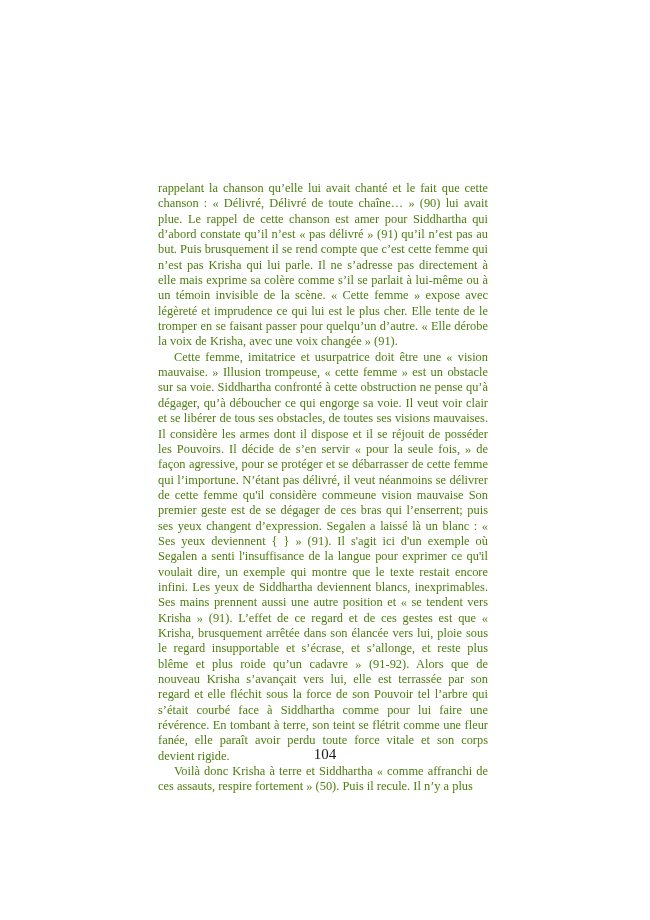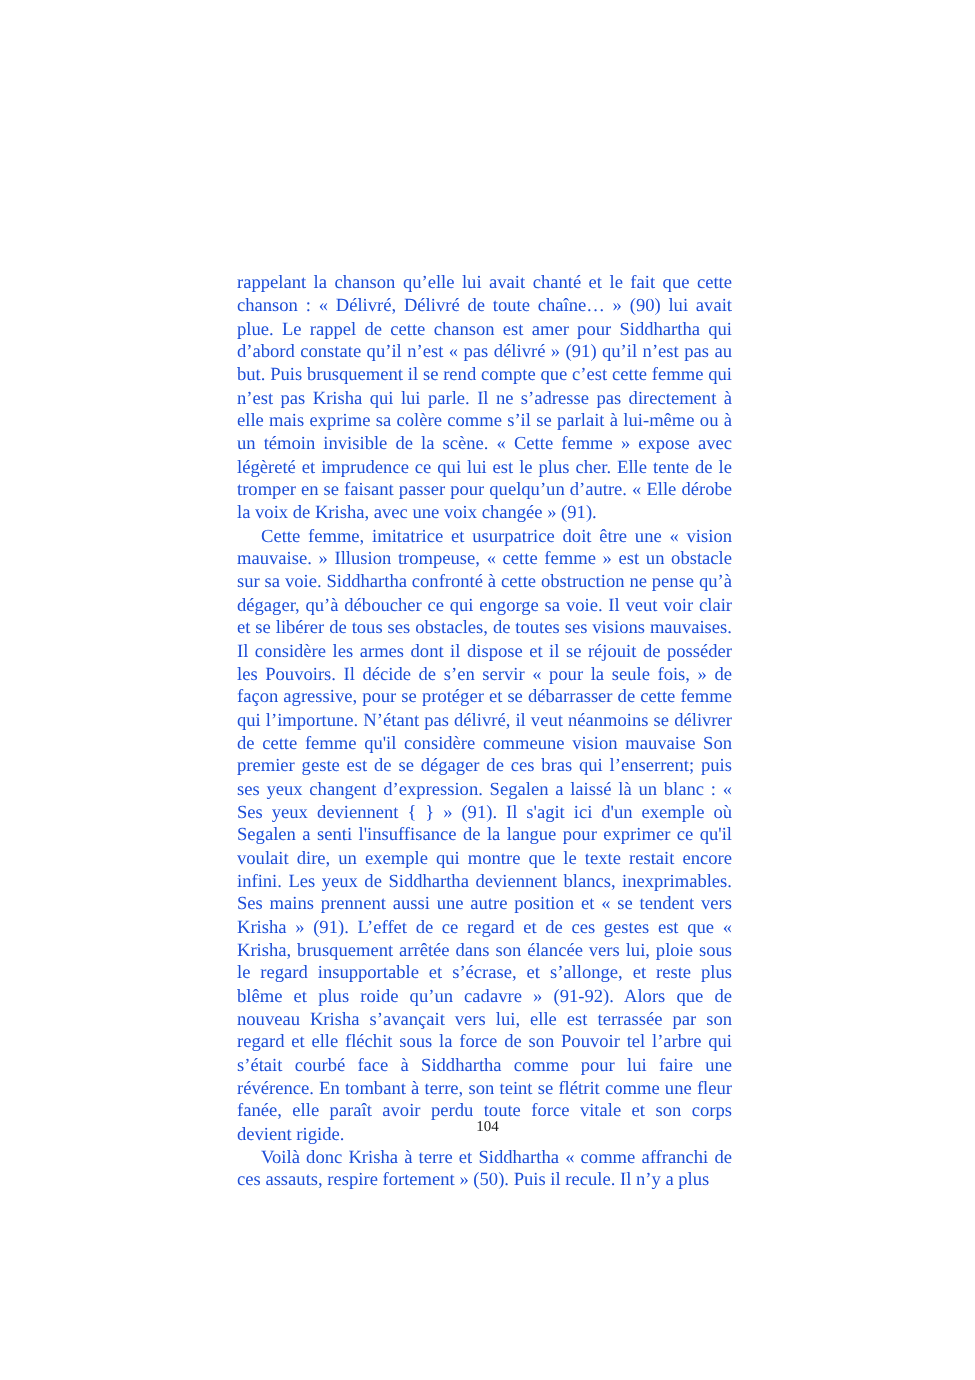--- a/index.html
+++ b/index.html
@@ -5,34 +5,34 @@
   html, body { margin: 0; padding: 0; background: #ffffff; }
   body { width: 650px; height: 920px; position: relative; overflow: hidden; }
   .page {
     position: absolute;
     left: 158px;
     top: 181px;
     width: 330px;
     font-family: "Liberation Serif", serif;
     font-size: 12.4px;
     line-height: 15.35px;
-    color: #1d4ed8;
+    color: #4d7c0f;
     text-align: justify;
     hyphens: none;
   }
   .page p { margin: 0; }
   .page p.indent { text-indent: 16px; }
   .page-number {
     position: absolute;
     left: 0;
     width: 650px;
     top: 746px;
     text-align: center;
     font-family: "Liberation Serif", serif;
-    font-size: 10px;
+    font-size: 15px;
     color: #1a1a1a;
   }
 </style>
 </head>
 <body>
 
 <div class="page">
   <p>rappelant la chanson qu’elle lui avait chanté et le fait que cette chanson : « Délivré, Délivré de toute chaîne… » (90) lui avait plue. Le rappel de cette chanson est amer pour Siddhartha qui d’abord constate qu’il n’est « pas délivré » (91) qu’il n’est pas au but. Puis brusquement il se rend compte que c’est cette femme qui n’est pas Krisha qui lui parle. Il ne s’adresse pas directement à elle mais exprime sa colère comme s’il se parlait à lui-même ou à un témoin invisible de la scène. « Cette femme » expose avec légèreté et imprudence ce qui lui est le plus cher. Elle tente de le tromper en se faisant passer pour quelqu’un d’autre. « Elle dérobe la voix de Krisha, avec une voix changée » (91).</p>
   <p class="indent">Cette femme, imitatrice et usurpatrice doit être une « vision mauvaise. » Illusion trompeuse, « cette femme » est un obstacle sur sa voie. Siddhartha confronté à cette obstruction ne pense qu’à dégager, qu’à déboucher ce qui engorge sa voie. Il veut voir clair et se libérer de tous ses obstacles, de toutes ses visions mauvaises. Il considère les armes dont il dispose et il se réjouit de posséder les Pouvoirs. Il décide de s’en servir « pour la seule fois, » de façon agressive, pour se protéger et se débarrasser de cette femme qui l’importune. N’étant pas délivré, il veut néanmoins se délivrer de cette femme qu'il considère commeune vision mauvaise Son premier geste est de se dégager de ces bras qui l’enserrent; puis ses yeux changent d’expression. Segalen a laissé là un blanc : « Ses yeux deviennent { } » (91). Il s'agit ici d'un exemple où Segalen a senti l'insuffisance de la langue pour exprimer ce qu'il voulait dire, un exemple qui montre que le texte restait encore infini. Les yeux de Siddhartha deviennent blancs, inexprimables. Ses mains prennent aussi une autre position et « se tendent vers Krisha » (91). L’effet de ce regard et de ces gestes est que « Krisha, brusquement arrêtée dans son élancée vers lui, ploie sous le regard insupportable et s’écrase, et s’allonge, et reste plus blême et plus roide qu’un cadavre » (91-92). Alors que de nouveau Krisha s’avançait vers lui, elle est terrassée par son regard et elle fléchit sous la force de son Pouvoir tel l’arbre qui s’était courbé face à Siddhartha comme pour lui faire une révérence. En tombant à terre, son teint se flétrit comme une fleur fanée, elle paraît avoir perdu toute force vitale et son corps devient rigide.</p>
   <p class="indent">Voilà donc Krisha à terre et Siddhartha « comme affranchi de ces assauts, respire fortement » (50). Puis il recule. Il n’y a plus</p>

